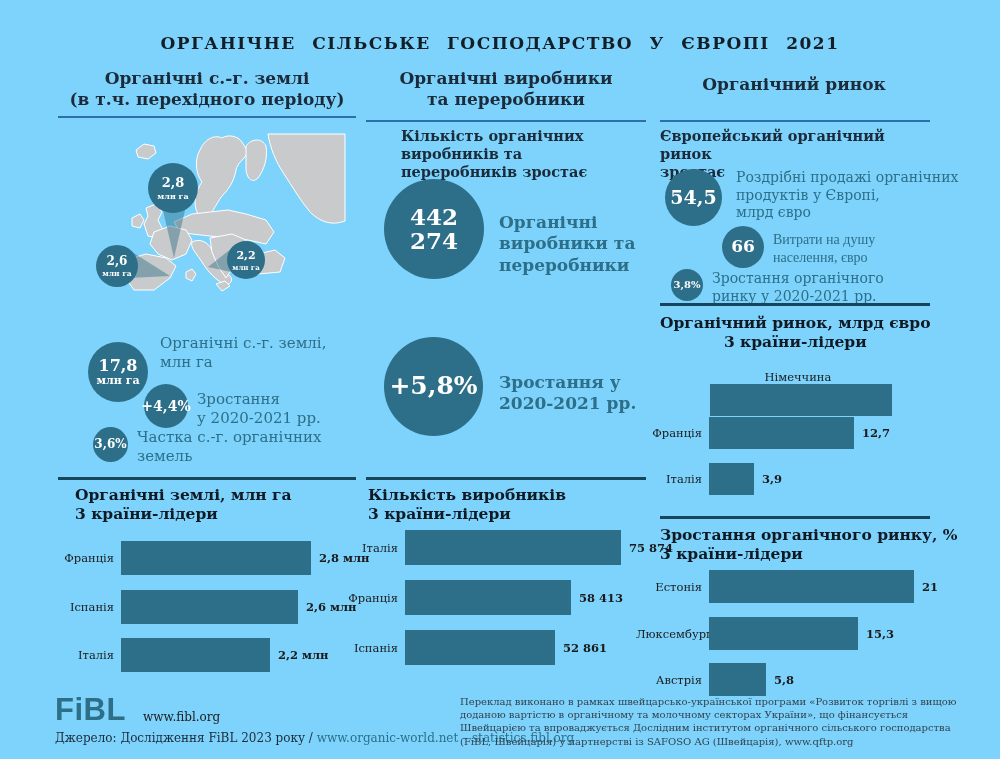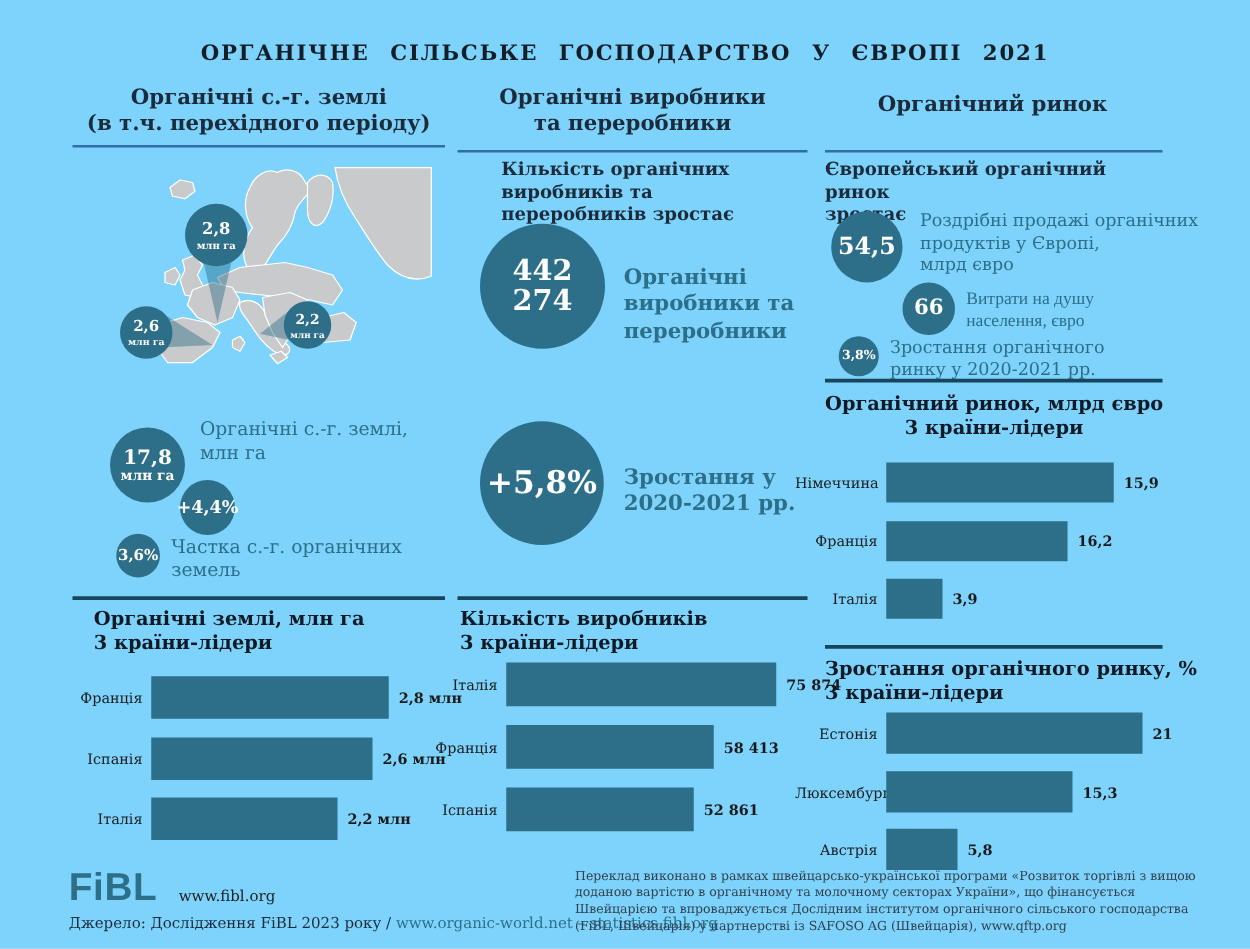--- a/index.html
+++ b/index.html
@@ -125,20 +125,22 @@
   <div class="abs stat-circle" style="left:88px;top:342px;width:60px;height:60px;">
     <span style="font-size:16px;">17,8</span>
     <span style="font-size:11px;">млн га</span>
   </div>
   <div class="abs stat-label" style="left:160px;top:334px;font-size:15px;">Органічні с.-г. землі,
 млн га</div>
 
   <div class="abs stat-circle" style="left:144px;top:384px;width:44px;height:44px;font-size:14px;">
     <span>+4,4%</span>
   </div>
+  <div class="abs stat-label" style="left:197px;top:390px;font-size:15px;">Зростання
+у 2020-2021 рр.</div>
 
   <div class="abs stat-circle" style="left:93px;top:427px;width:35px;height:35px;font-size:12px;">
     <span>3,6%</span>
   </div>
   <div class="abs stat-label" style="left:137px;top:428px;font-size:15px;">Частка с.-г. органічних
 земель</div>
 
   <div class="abs stat-circle" style="left:384px;top:179px;width:100px;height:100px;font-size:23px;">
     <span>442 274</span>
   </div>
@@ -207,29 +209,29 @@
     <div class="bar-value">58 413</div>
   </div>
   <div class="abs bar-row" style="left:338px;top:630px;width:310px;height:35px;">
     <div class="bar-label" style="width:60px;">Іспанія</div>
     <div class="bar" style="width: 150px;"></div>
     <div class="bar-value">52 861</div>
   </div>
 
   <div class="abs chart-title" style="left:660px;top:313px;text-align:center;">Органічний ринок, млрд євро
 3 країни-лідери</div>
-  <div class="abs bar-row" style="left:636px;top:370px;width:330px;height:32px;">
+  <div class="abs bar-row" style="left:636px;top:370px;width:330px;height:32px;flex-direction:column;">
     <div class="bar-label" style="width:66px;">Німеччина</div>
     <div class="bar" style="width: 182px;"></div>
     <div class="bar-value">15,9</div>
   </div>
   <div class="abs bar-row" style="left:636px;top:417px;width:330px;height:32px;">
     <div class="bar-label" style="width:66px;">Франція</div>
     <div class="bar" style="width: 145px;"></div>
-    <div class="bar-value">16,2</div>
+    <div class="bar-value">12,7</div>
   </div>
   <div class="abs bar-row" style="left:636px;top:463px;width:330px;height:32px;">
     <div class="bar-label" style="width:66px;">Італія</div>
     <div class="bar" style="width: 45px;"></div>
     <div class="bar-value">3,9</div>
   </div>
 
   <div class="abs chart-title" style="left:660px;top:525px;">Зростання органічного ринку, %
 3 країни-лідери</div>
   <div class="abs bar-row" style="left:636px;top:570px;width:330px;height:33px;">

